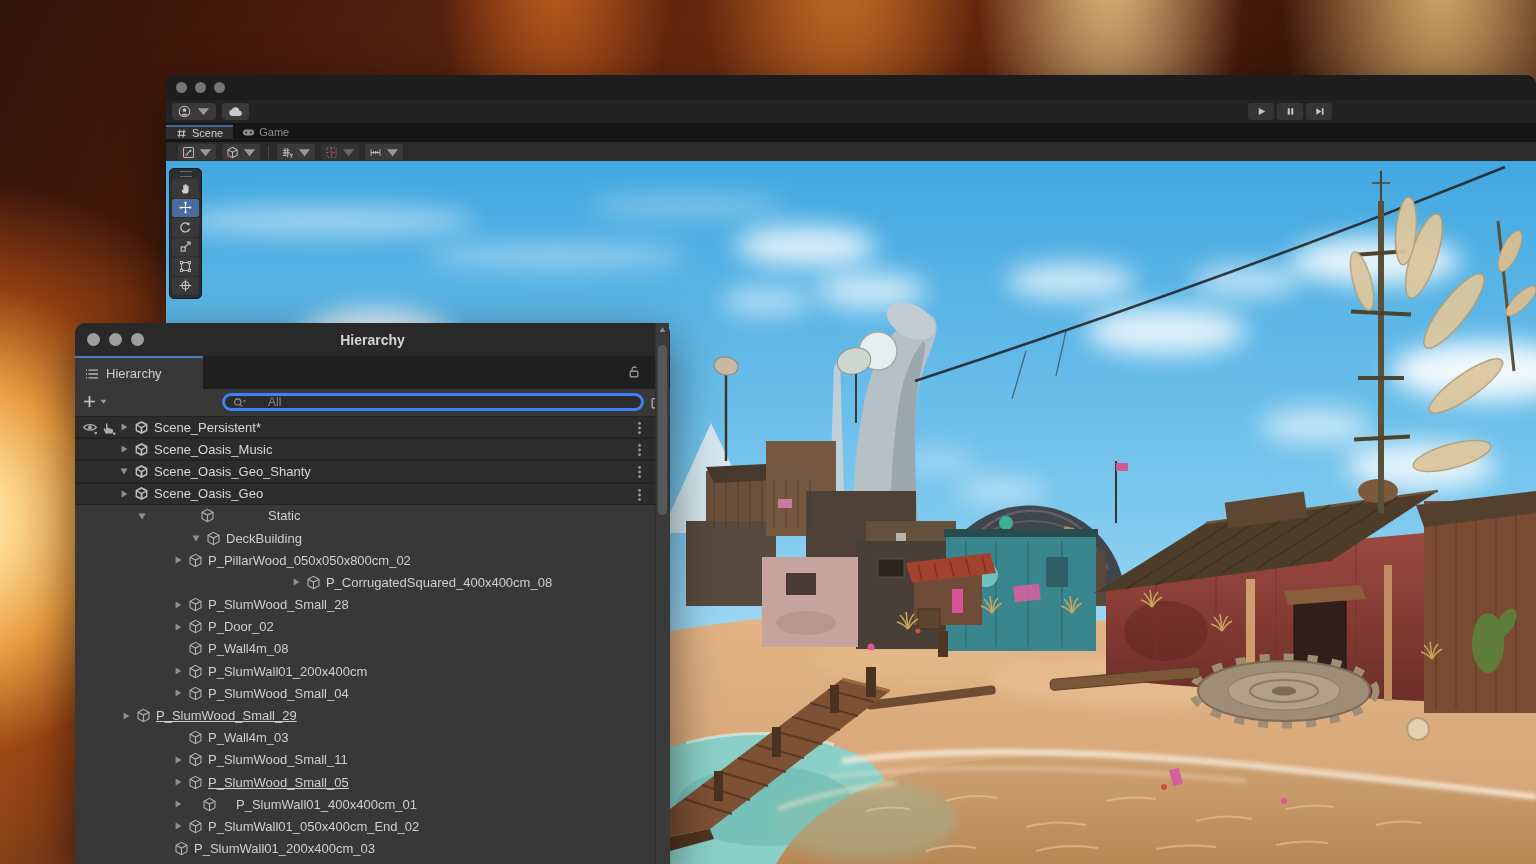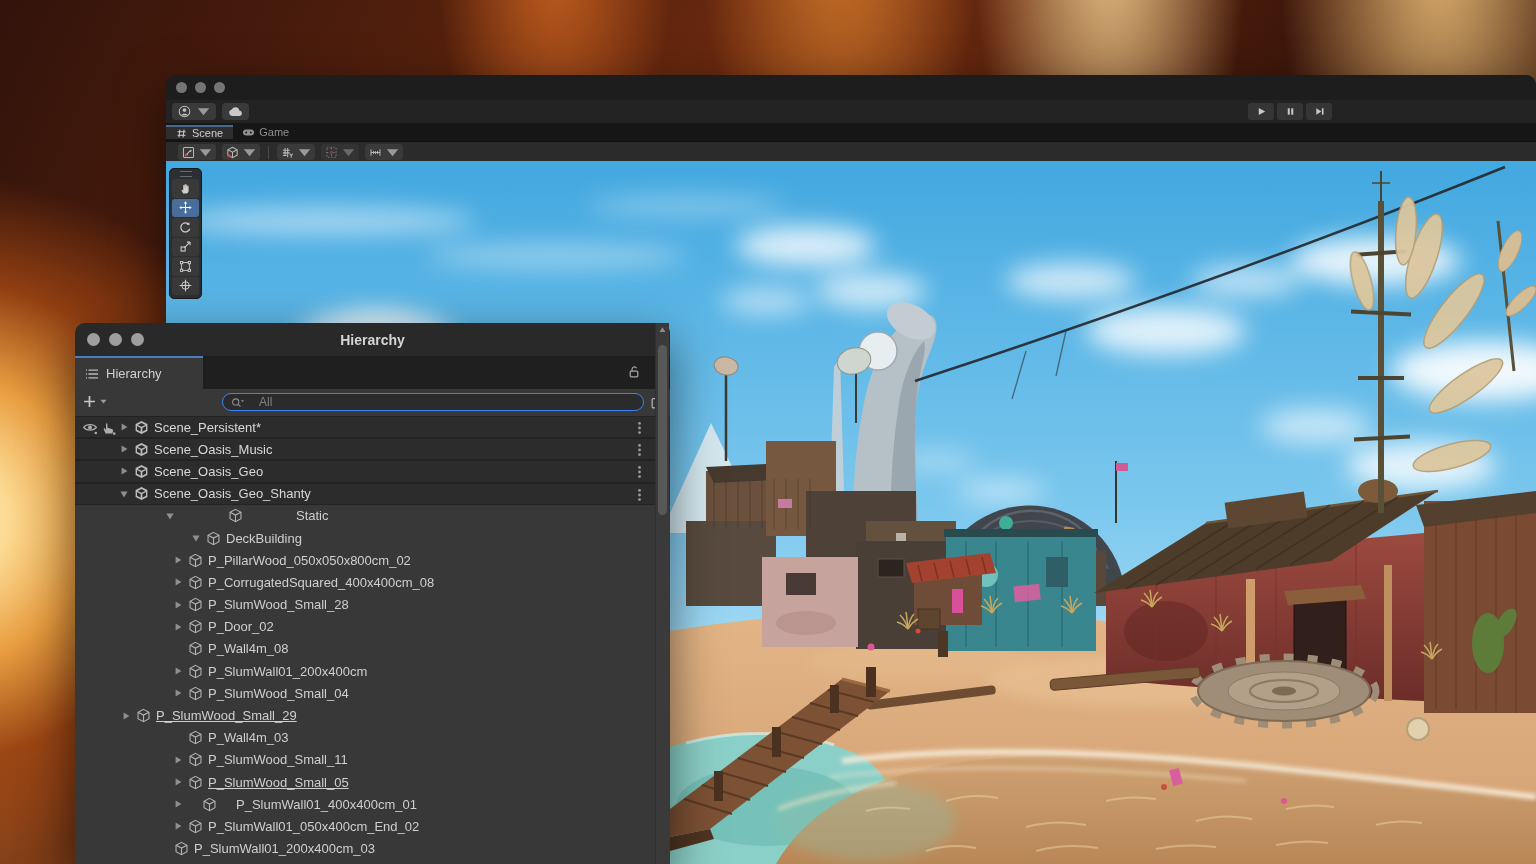--- a/index.html
+++ b/index.html
@@ -63,21 +63,21 @@
   .h-tabs{height:33px;background:#1f1f1f;position:relative;display:flex;}
   .h-tab{height:100%;width:128px;background:#383838;border-top:2px solid #4a7fbf;box-sizing:border-box;
          display:flex;align-items:center;gap:7px;padding:0 10px;font-size:13px;color:#cfcfcf;}
   .h-tab .icn{width:14px;height:12px;color:#b9b9b9;}
   .h-lock{position:absolute;right:30px;top:9px;width:12px;height:14px;color:#a8a8a8;}
   .h-kebab{position:absolute;right:10px;top:9px;width:5px;height:14px;color:#a8a8a8;}
   .h-toolbar{height:27px;background:#383838;position:relative;}
   .h-plus{position:absolute;left:8px;top:6px;display:flex;align-items:center;gap:4px;color:#c6c6c6;}
   .h-plus .p{width:13px;height:13px;}
   .searchbox{position:absolute;left:147px;right:26px;top:4px;height:18px;background:#2b2b2b;
-             border:1px solid #3b82f6;border-radius:9px;display:flex;align-items:center;padding:0 8px;gap:12px;box-sizing:border-box;}
+             border:3px solid #3b82f6;border-radius:9px;display:flex;align-items:center;padding:0 8px;gap:19px;box-sizing:border-box;}
   .searchbox .icn{width:14px;height:11px;color:#8f8f8f;flex:none;}
   .searchbox input{flex:1;background:transparent;border:0;outline:0;color:#bdbdbd;font-size:12px;
                    font-family:"Liberation Sans",sans-serif;min-width:0;}
   .searchbox input::placeholder{color:#828282;}
   .h-picker{position:absolute;right:5px;top:6px;width:15px;height:15px;color:#b0b0b0;}
   .h-rows{position:absolute;top:93px;left:0;right:0;bottom:0;background:#383838;overflow:hidden;}
   .h-row{height:22.2px;display:flex;align-items:center;position:relative;color:#cfcfcf;font-size:13px;box-sizing:border-box;}
   .h-row.scene{background:#2c2c2c;border-top:1px solid #232323;border-bottom:1px solid #232323;color:#d8d8d8;}
   .disc{width:14px;height:10px;color:#8f8f8f;flex:none;}
   .row-icn{width:15px;height:15px;margin:0 5px 0 3px;flex:none;color:#b4b4b4;}
@@ -682,109 +682,109 @@
             <svg viewBox="0 0 4 14" fill="currentColor">
               <circle cx="2" cy="2.4" r="1.4"></circle>
               <circle cx="2" cy="7" r="1.4"></circle>
               <circle cx="2" cy="11.6" r="1.4"></circle>
             </svg>
           </span>
         </div>
         <div class="h-row scene" style="padding-left: 42px;">
           <span class="icn disc">
             <svg viewBox="0 0 10 10">
+              <path d="M1.4,2.6 L8.6,2.6 L5,8.4 Z" fill="currentColor"></path>
+            </svg>
+          </span>
+          <span class="icn row-icn">
+            <svg viewBox="0 0 14 14">
+              <path d="M7,0.9 L12.5,3.75 L12.5,10.25 L7,13.1 L1.5,10.25 L1.5,3.75 Z" fill="currentColor"></path>
+              <path d="M7,2.7 L10.6,4.55 L7,6.4 L3.4,4.55 Z" fill="#2c2c2c"></path>
+              <path d="M2.8,5.7 L6.2,7.45 L6.2,10.9 L2.8,9.15 Z" fill="#2c2c2c"></path>
+              <path d="M11.2,5.7 L11.2,9.15 L7.8,10.9 L7.8,7.45 Z" fill="#2c2c2c"></path>
+            </svg>
+          </span>
+          <span class="lbl">Scene_Oasis_Geo_Shanty</span>
+          <span class="icn row-kebab">
+            <svg viewBox="0 0 4 14" fill="currentColor">
+              <circle cx="2" cy="2.4" r="1.4"></circle>
+              <circle cx="2" cy="7" r="1.4"></circle>
+              <circle cx="2" cy="11.6" r="1.4"></circle>
+            </svg>
+          </span>
+        </div>
+        <div class="h-row scene" style="padding-left: 42px;">
+          <span class="icn disc">
+            <svg viewBox="0 0 10 10">
               <path d="M2.6,1.4 L8.4,5 L2.6,8.6 Z" fill="currentColor"></path>
             </svg>
           </span>
           <span class="icn row-icn">
             <svg viewBox="0 0 14 14">
               <path d="M7,0.9 L12.5,3.75 L12.5,10.25 L7,13.1 L1.5,10.25 L1.5,3.75 Z" fill="currentColor"></path>
               <path d="M7,2.7 L10.6,4.55 L7,6.4 L3.4,4.55 Z" fill="#2c2c2c"></path>
               <path d="M2.8,5.7 L6.2,7.45 L6.2,10.9 L2.8,9.15 Z" fill="#2c2c2c"></path>
               <path d="M11.2,5.7 L11.2,9.15 L7.8,10.9 L7.8,7.45 Z" fill="#2c2c2c"></path>
             </svg>
           </span>
           <span class="lbl">Scene_Oasis_Geo</span>
           <span class="icn row-kebab">
             <svg viewBox="0 0 4 14" fill="currentColor">
               <circle cx="2" cy="2.4" r="1.4"></circle>
               <circle cx="2" cy="7" r="1.4"></circle>
               <circle cx="2" cy="11.6" r="1.4"></circle>
             </svg>
           </span>
         </div>
-        <div class="h-row scene" style="padding-left: 42px;">
+        <div class="h-row" style="padding-left: 60px; gap: 48px;">
           <span class="icn disc">
             <svg viewBox="0 0 10 10">
               <path d="M1.4,2.6 L8.6,2.6 L5,8.4 Z" fill="currentColor"></path>
             </svg>
           </span>
           <span class="icn row-icn">
-            <svg viewBox="0 0 14 14">
-              <path d="M7,0.9 L12.5,3.75 L12.5,10.25 L7,13.1 L1.5,10.25 L1.5,3.75 Z" fill="currentColor"></path>
-              <path d="M7,2.7 L10.6,4.55 L7,6.4 L3.4,4.55 Z" fill="#2c2c2c"></path>
-              <path d="M2.8,5.7 L6.2,7.45 L6.2,10.9 L2.8,9.15 Z" fill="#2c2c2c"></path>
-              <path d="M11.2,5.7 L11.2,9.15 L7.8,10.9 L7.8,7.45 Z" fill="#2c2c2c"></path>
-            </svg>
-          </span>
-          <span class="lbl">Scene_Oasis_Geo_Shanty</span>
-          <span class="icn row-kebab">
-            <svg viewBox="0 0 4 14" fill="currentColor">
-              <circle cx="2" cy="2.4" r="1.4"></circle>
-              <circle cx="2" cy="7" r="1.4"></circle>
-              <circle cx="2" cy="11.6" r="1.4"></circle>
-            </svg>
-          </span>
-        </div>
-        <div class="h-row" style="padding-left: 88px; gap: 48px;">
+            <svg viewBox="0 0 14 14" fill="none" stroke="currentColor" stroke-width="1">
+              <path d="M7,1.3 L12.1,3.95 L12.1,10.05 L7,12.7 L1.9,10.05 L1.9,3.95 Z"></path>
+              <path d="M1.9,3.95 L7,6.6 L12.1,3.95"></path>
+              <path d="M7,6.6 L7,12.7"></path>
+            </svg>
+          </span>
+          <span class="lbl">Static</span>
+        </div>
+        <div class="h-row" style="padding-left: 114px;">
           <span class="icn disc">
             <svg viewBox="0 0 10 10">
               <path d="M1.4,2.6 L8.6,2.6 L5,8.4 Z" fill="currentColor"></path>
             </svg>
           </span>
           <span class="icn row-icn">
             <svg viewBox="0 0 14 14" fill="none" stroke="currentColor" stroke-width="1">
               <path d="M7,1.3 L12.1,3.95 L12.1,10.05 L7,12.7 L1.9,10.05 L1.9,3.95 Z"></path>
               <path d="M1.9,3.95 L7,6.6 L12.1,3.95"></path>
               <path d="M7,6.6 L7,12.7"></path>
             </svg>
           </span>
-          <span class="lbl">Static</span>
-        </div>
-        <div class="h-row" style="padding-left: 114px;">
-          <span class="icn disc">
-            <svg viewBox="0 0 10 10">
-              <path d="M1.4,2.6 L8.6,2.6 L5,8.4 Z" fill="currentColor"></path>
-            </svg>
-          </span>
-          <span class="icn row-icn">
-            <svg viewBox="0 0 14 14" fill="none" stroke="currentColor" stroke-width="1">
-              <path d="M7,1.3 L12.1,3.95 L12.1,10.05 L7,12.7 L1.9,10.05 L1.9,3.95 Z"></path>
-              <path d="M1.9,3.95 L7,6.6 L12.1,3.95"></path>
-              <path d="M7,6.6 L7,12.7"></path>
-            </svg>
-          </span>
           <span class="lbl">DeckBuilding</span>
         </div>
         <div class="h-row" style="padding-left: 96px;">
           <span class="icn disc">
             <svg viewBox="0 0 10 10">
               <path d="M2.6,1.4 L8.4,5 L2.6,8.6 Z" fill="currentColor"></path>
             </svg>
           </span>
           <span class="icn row-icn">
             <svg viewBox="0 0 14 14" fill="none" stroke="currentColor" stroke-width="1">
               <path d="M7,1.3 L12.1,3.95 L12.1,10.05 L7,12.7 L1.9,10.05 L1.9,3.95 Z"></path>
               <path d="M1.9,3.95 L7,6.6 L12.1,3.95"></path>
               <path d="M7,6.6 L7,12.7"></path>
             </svg>
           </span>
           <span class="lbl">P_PillarWood_050x050x800cm_02</span>
         </div>
-        <div class="h-row" style="padding-left: 96px;">
+        <div class="h-row" style="padding-left: 96px; justify-content: center;">
           <span class="icn disc">
             <svg viewBox="0 0 10 10">
               <path d="M2.6,1.4 L8.4,5 L2.6,8.6 Z" fill="currentColor"></path>
             </svg>
           </span>
           <span class="icn row-icn">
             <svg viewBox="0 0 14 14" fill="none" stroke="currentColor" stroke-width="1">
               <path d="M7,1.3 L12.1,3.95 L12.1,10.05 L7,12.7 L1.9,10.05 L1.9,3.95 Z"></path>
               <path d="M1.9,3.95 L7,6.6 L12.1,3.95"></path>
               <path d="M7,6.6 L7,12.7"></path>

